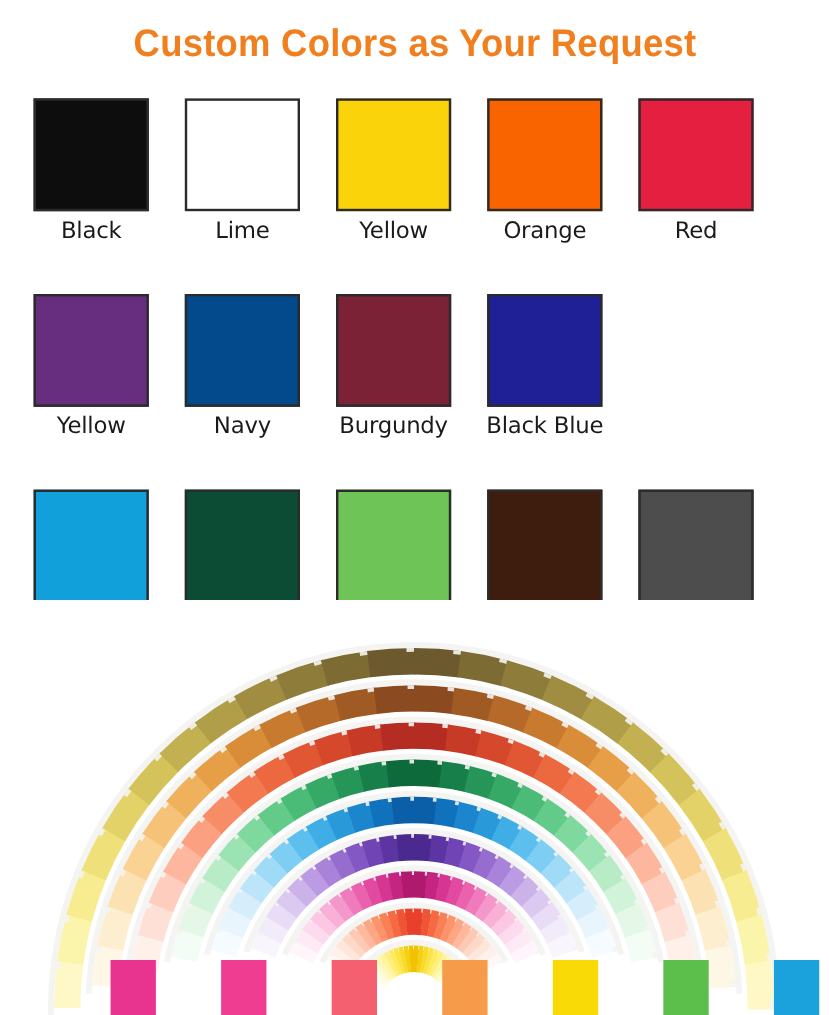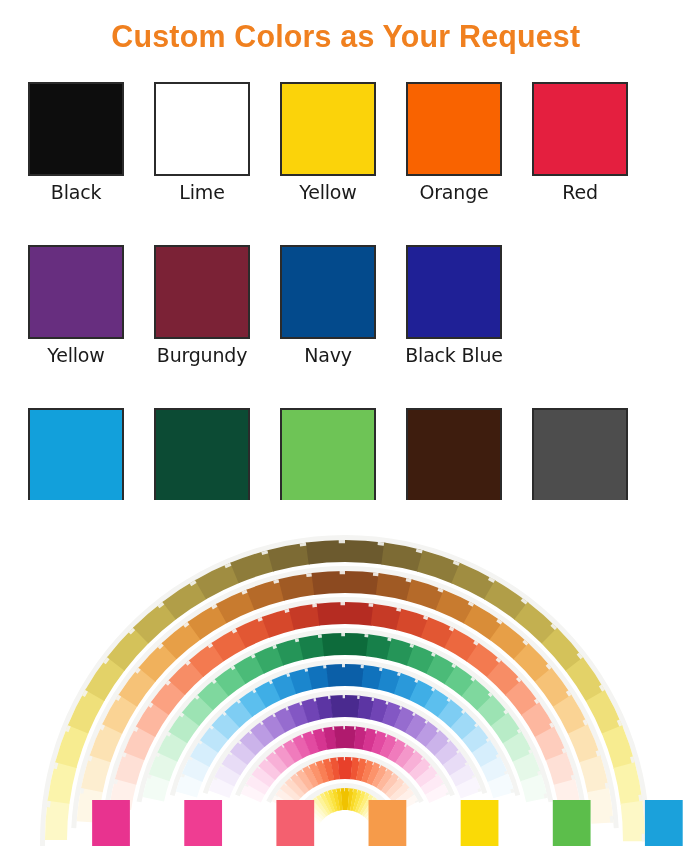--- a/index.html
+++ b/index.html
@@ -128,26 +128,26 @@
         <div class="swatch-label">Red</div>
       </div>
     </div>
 
     <div class="swatch-row">
       <div class="swatch-cell">
         <div class="swatch-chip" style="background: rgb(103, 46, 127);"></div>
         <div class="swatch-label">Yellow</div>
       </div>
       <div class="swatch-cell">
+        <div class="swatch-chip" style="background: rgb(3, 74, 140);"></div>
+        <div class="swatch-label">Navy</div>
+      </div>
+      <div class="swatch-cell">
         <div class="swatch-chip" style="background: rgb(123, 34, 54);"></div>
         <div class="swatch-label">Burgundy</div>
-      </div>
-      <div class="swatch-cell">
-        <div class="swatch-chip" style="background: rgb(3, 74, 140);"></div>
-        <div class="swatch-label">Navy</div>
       </div>
       <div class="swatch-cell">
         <div class="swatch-chip" style="background: rgb(31, 32, 150);"></div>
         <div class="swatch-label">Black Blue</div>
       </div>
     </div>
 
     <div class="swatch-row">
       <div class="swatch-cell">
         <div class="swatch-chip" style="background: rgb(18, 160, 219);"></div>

